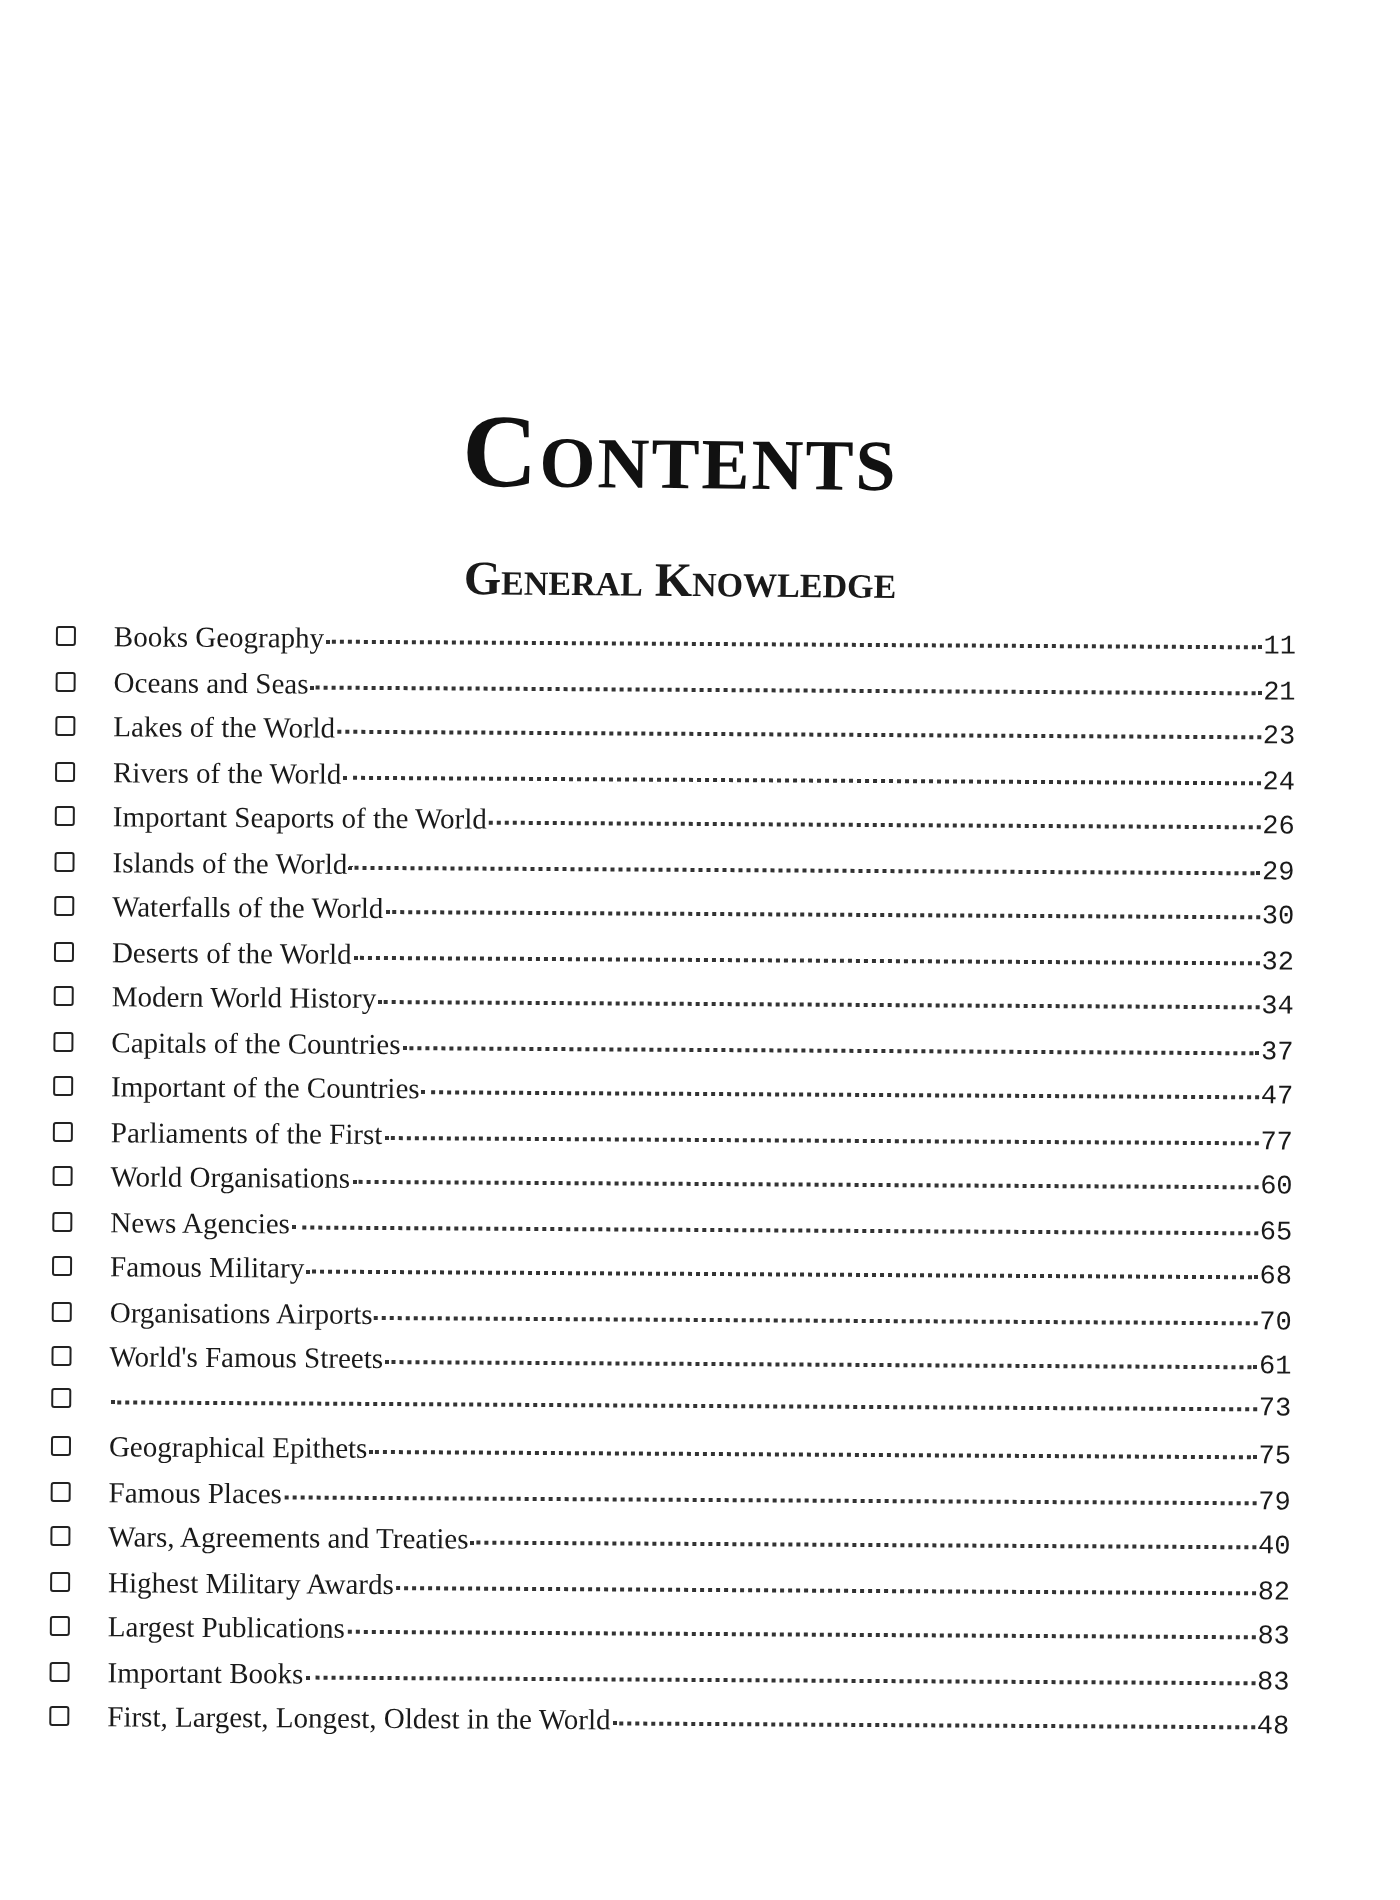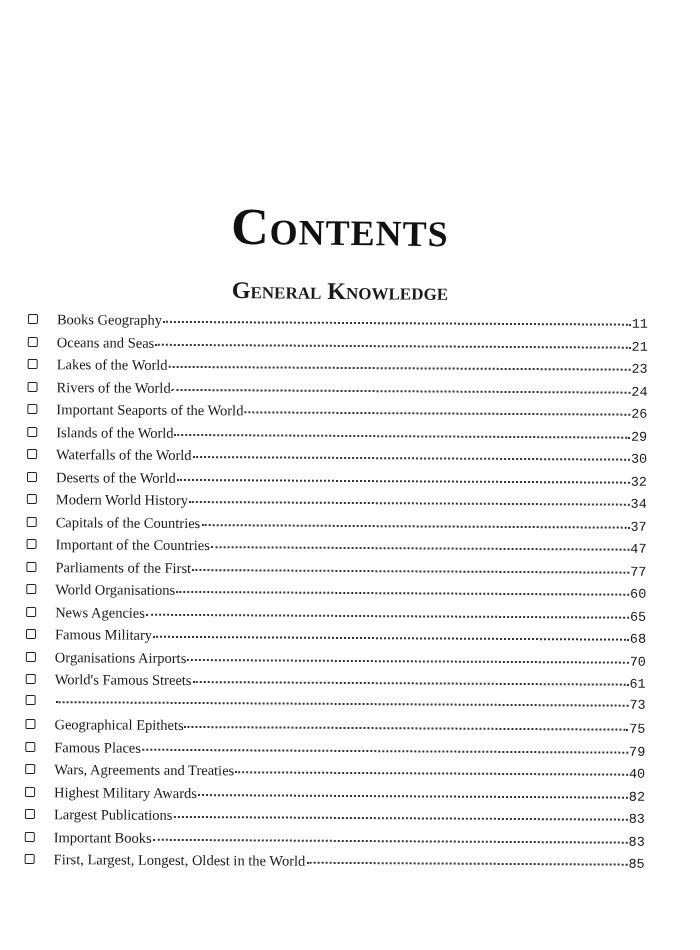--- a/index.html
+++ b/index.html
@@ -178,15 +178,15 @@
   <div class="row">
       <span class="box"></span>
       <span class="label">Important Books</span>
       <span class="dots"></span>
       <span class="page">83</span>
     </div>
   <div class="row">
       <span class="box"></span>
       <span class="label">First, Largest, Longest, Oldest in the World</span>
       <span class="dots"></span>
-      <span class="page">85</span>
+      <span class="page">48</span>
     </div>
 </div>
 
 </body></html>

